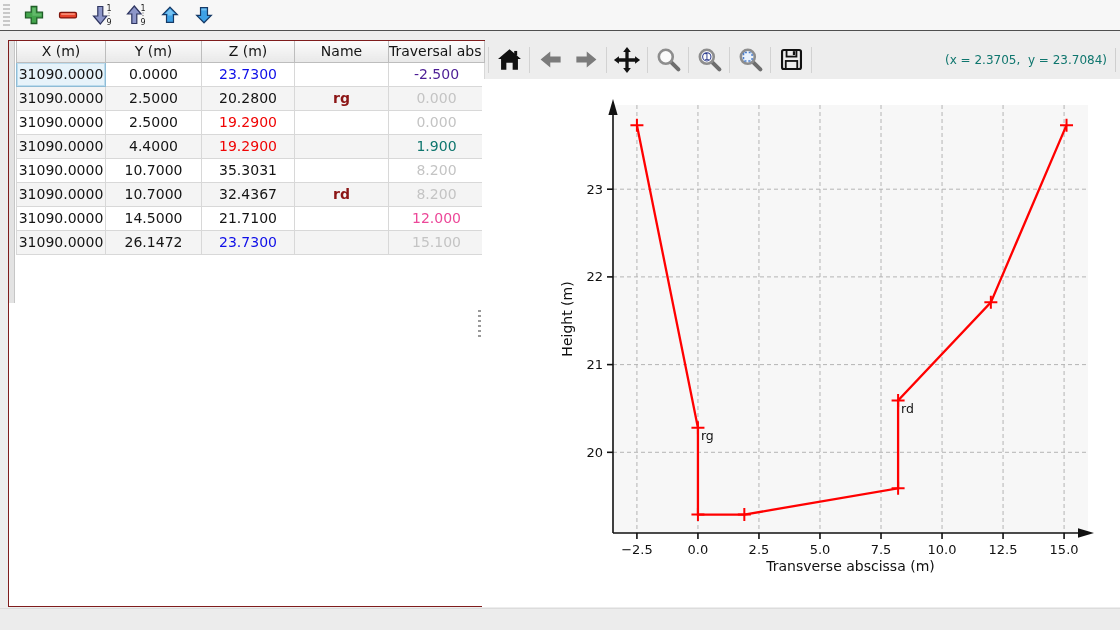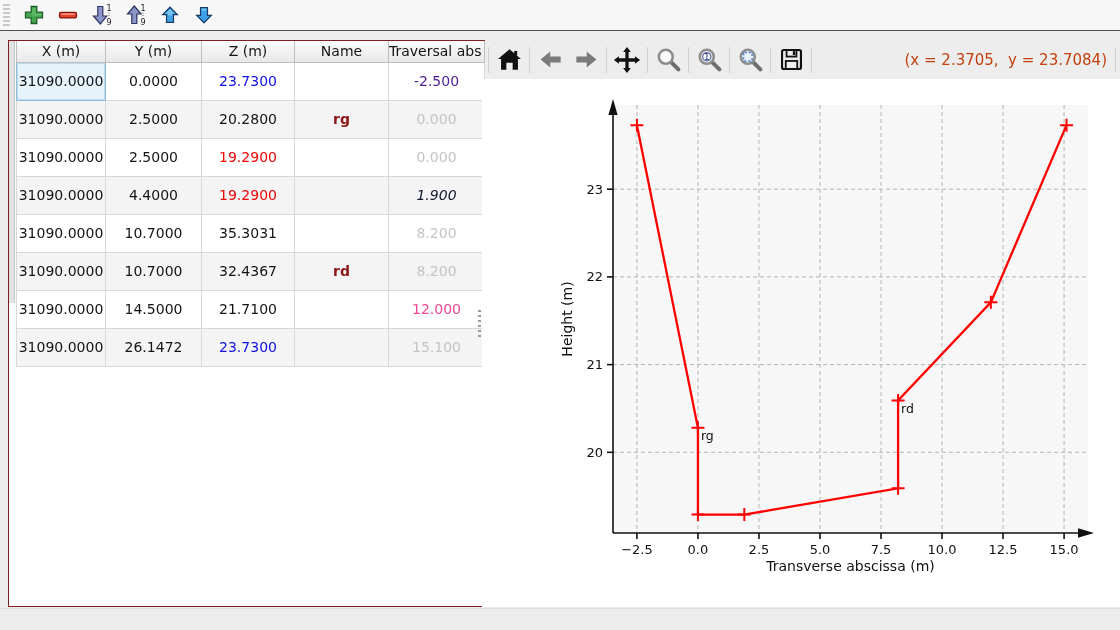--- a/index.html
+++ b/index.html
@@ -17,38 +17,38 @@
   .table-panel { position:absolute; left:8px; top:40px; width:477px; height:567px;
     background:#ffffff; border:1px solid #7f1d1d; }
   .row-header-strip { position:absolute; left:0; top:0; width:6px; height:262px;
     background:#e3e3e3; border-right:1px solid #c6c6c6; }
   table.points { position:absolute; left:7px; top:0; border-collapse:collapse; table-layout:fixed; width:468px;
     font-size:14px; color:#141414; }
   table.points col.c0{width:89px} table.points col.c1{width:96px} table.points col.c2{width:93px}
   table.points col.c3{width:94px} table.points col.c4{width:96px}
   table.points th { height:21px; font-weight:normal; text-align:center; white-space:nowrap; overflow:hidden;
     background:linear-gradient(#fcfcfc,#e8e8e8); border:1px solid #bdbdbd; border-top:none; font-size:14px; }
-  table.points td { height:38px; text-align:center; border:1px solid #d8d8d8; background:#ffffff;
+  table.points td { height:24px; text-align:center; border:1px solid #d8d8d8; background:#ffffff;
     white-space:nowrap; overflow:hidden; }
   table.points tr.alt td { background:#f4f4f4; }
   table.points td.name-cell { font-weight:bold; }
   table.points td.sel { background:#e7f3fa !important; border:1px solid #8fbcd6;
     box-shadow:inset 0 0 0 1px #bcdcee; }
 
   
   .splitter { position:absolute; left:477px; top:40px; width:5px; height:567px; cursor:col-resize; }
   .splitter .dots { position:absolute; left:1px; top:270px; width:3px; height:30px;
     background:repeating-linear-gradient(#9a9a9a 0 2px, transparent 2px 5px); }
 
   
   .plot-toolbar { position:absolute; left:486px; top:41px; width:634px; height:37px;
     display:flex; align-items:center; }
   .pt-btn { width:36px; height:32px; display:flex; align-items:center; justify-content:center; cursor:default; }
   .pt-sep { width:1px; height:26px; background:#d2d2d2; margin:0 2px; }
-  .coords { margin-left:auto; font-size:15px; color:#c2410c; padding-right:8px; white-space:pre; }
+  .coords { margin-left:auto; font-size:12px; color:#0f766e; padding-right:8px; white-space:pre; }
   .end-sep { width:1px; height:24px; background:#cfcfcf; margin-right:4px; }
 
   
   .figure { position:absolute; left:482px; top:79px; width:638px; height:528px; background:#ffffff; }
   .figure svg text { font-family:"DejaVu Sans",sans-serif; }
 
   
   .status-bar { position:absolute; left:0; top:608px; width:1120px; height:22px; background:#ececec;
     border-top:1px solid #dcdcdc; }
 </style>
@@ -139,21 +139,21 @@
           <td>2.5000</td>
           <td style="color: rgb(240, 5, 5);">19.2900</td>
           <td class="name-cell" style="color: rgb(140, 22, 22);"></td>
           <td style="color: rgb(196, 196, 196);">0.000</td>
         </tr>
         <tr class="alt">
           <td>31090.0000</td>
           <td>4.4000</td>
           <td style="color: rgb(240, 5, 5);">19.2900</td>
           <td class="name-cell" style="color: rgb(140, 22, 22);"></td>
-          <td style="color: #0f172a; font-style: italic;">1.900</td>
+          <td style="color: #0f766e;">1.900</td>
         </tr>
         <tr>
           <td>31090.0000</td>
           <td>10.7000</td>
           <td style="color: rgb(20, 20, 20);">35.3031</td>
           <td class="name-cell" style="color: rgb(140, 22, 22);"></td>
           <td style="color: rgb(196, 196, 196);">8.200</td>
         </tr>
         <tr class="alt">
           <td>31090.0000</td>

